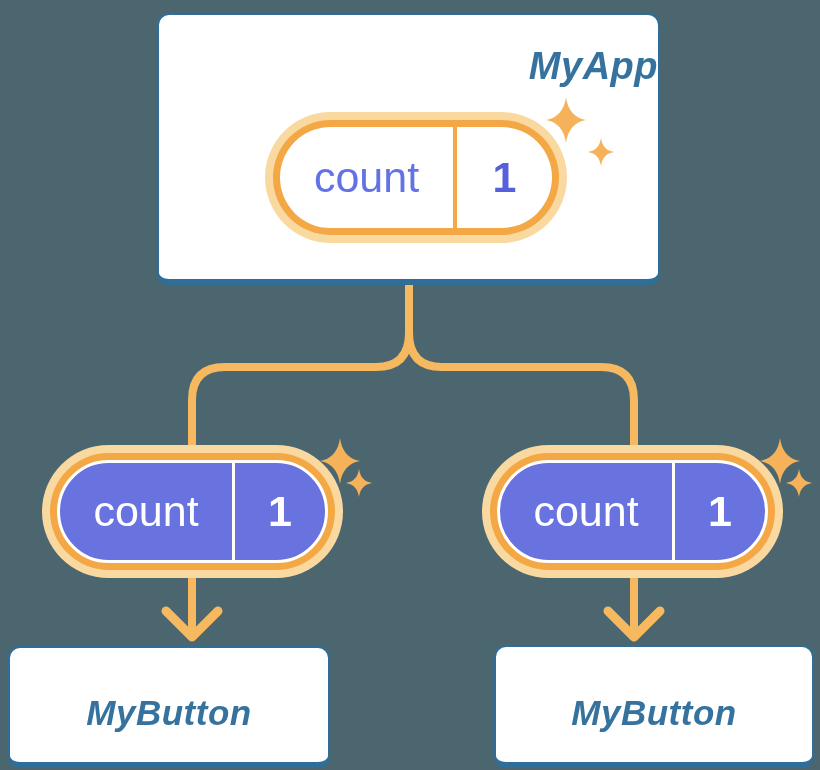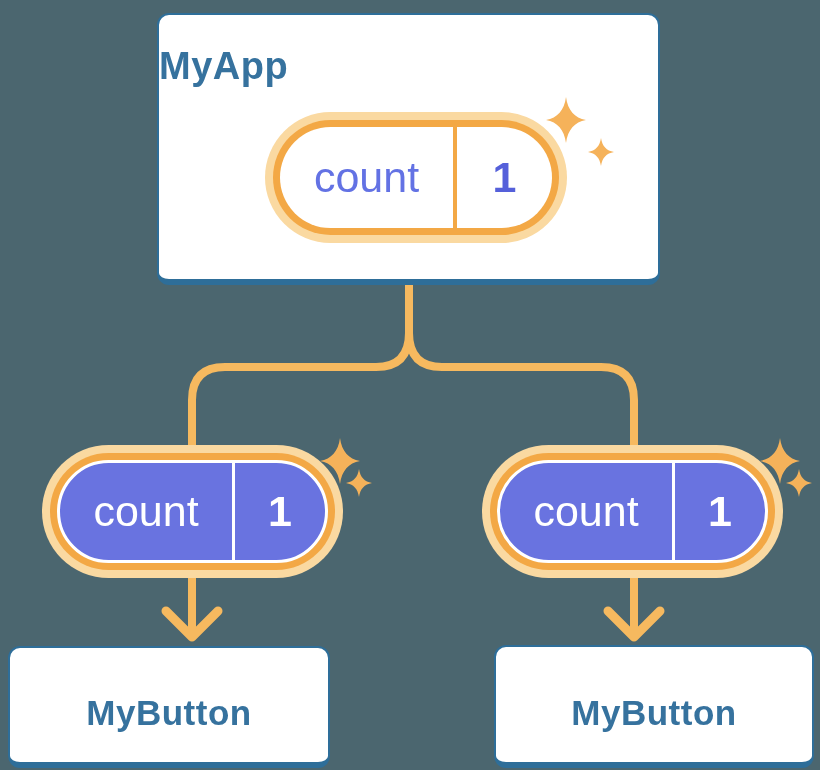--- a/index.html
+++ b/index.html
@@ -30,25 +30,26 @@
     position:absolute;
     background:var(--card-bg);
     border:2px solid var(--card-border);
     border-bottom:6px solid var(--card-border);
     border-radius:12px;
     z-index:2;
   }
   .root-card{left:157px;top:13px;width:503px;height:272px;}
   .card-title{
     margin-top:30px;
-    text-align:left;
+    text-align:right;
     font-size:38px;
     font-weight:600;
     letter-spacing:0.5px;
     color:var(--heading-text);
+    font-style:italic;
   }
   .child-card{display:flex;align-items:center;justify-content:center;}
   .child-card .card-title{margin-top:16px;font-size:35px;}
   .child-card-left{left:8px;top:646px;width:322px;height:122px;}
   .child-card-right{left:494px;top:645px;width:320px;height:123px;}
 
   
   .pill{position:absolute;z-index:3;border-radius:999px;background:var(--ring-light);padding:8px;}
   .pill-ring{border-radius:999px;background:var(--ring-orange);padding:7px;height:100%;}
   .pill-body{

